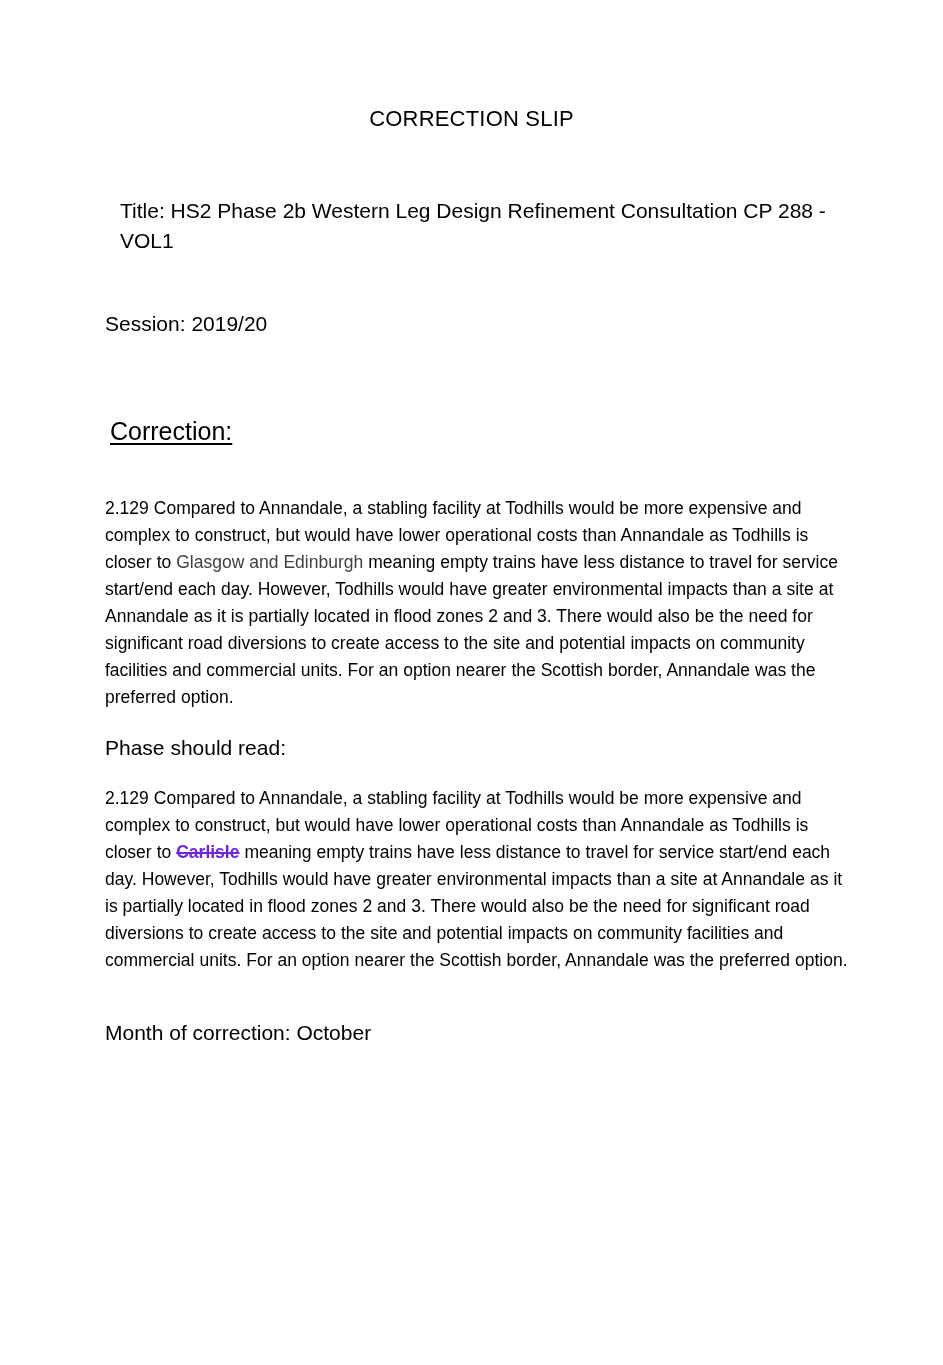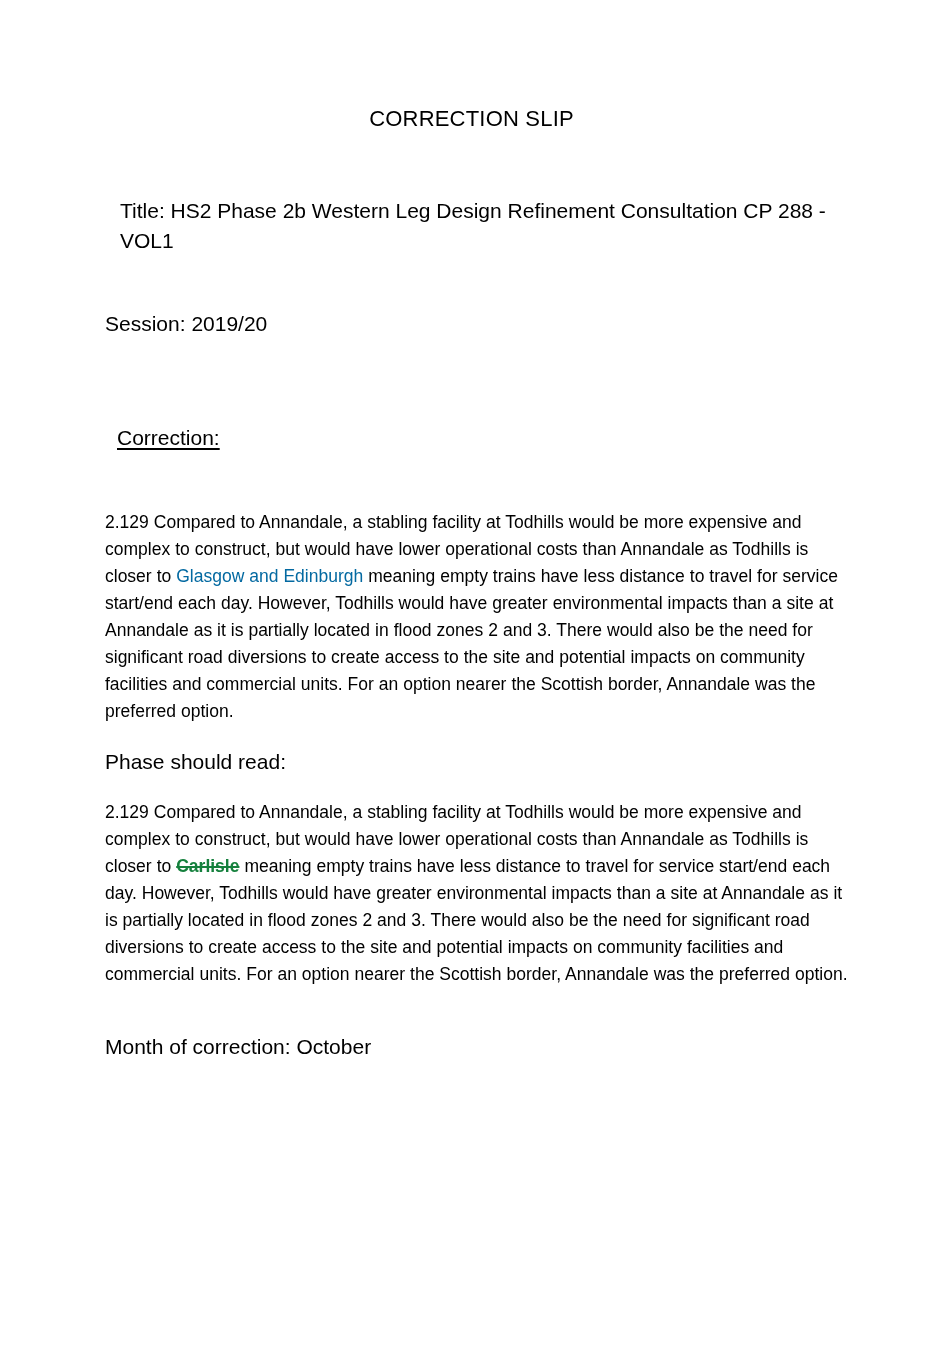--- a/index.html
+++ b/index.html
@@ -48,47 +48,47 @@
   .spacer-lg { height: 52px; }
   .spacer-md { height: 44px; }
   .spacer-sm { height: 22px; }
   .meta-line {
     font-size: 21px;
     line-height: 31px;
     margin: 0;
   }
   .meta-gap { height: 14px; }
   .section-label {
-    font-size: 21px;
+    font-size: 25px;
     line-height: 30px;
-    margin: 12px;
+    margin: 5px;
   }
   .section-label.underlined {
     text-decoration: underline;
     text-underline-offset: 3px;
     display: inline-block;
   }
   .sub-label {
     font-size: 21px;
     line-height: 30px;
     margin: 0;
   }
   .body-para {
     font-size: 17.5px;
     line-height: 27px;
     margin: 0;
     text-align: left;
     word-spacing: 0.1px;
   }
   .hl-old {
-    color: #0369a1;
+    color: #404040;
     margin-top: 30px;
   }
   .hl-new {
-    color: #15803d;
+    color: #6d28d9;
     font-weight: bold;
     text-decoration: line-through;
     text-decoration-thickness: 2px;
   }
   .footer-line {
     font-size: 21px;
     line-height: 30px;
     margin: 0;
   }
 </style>

